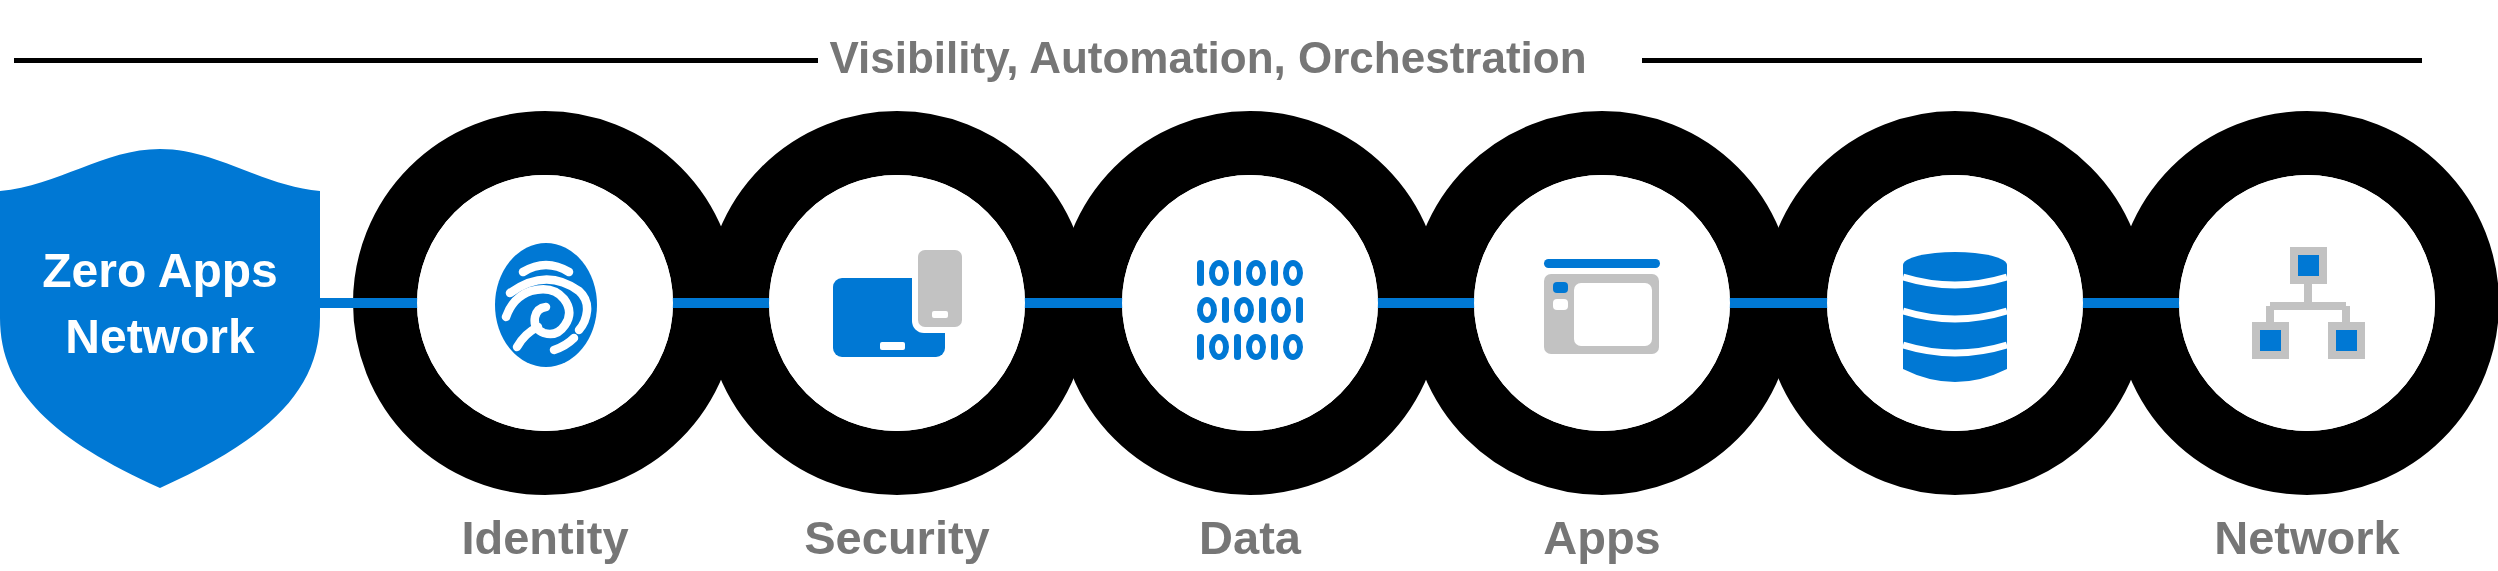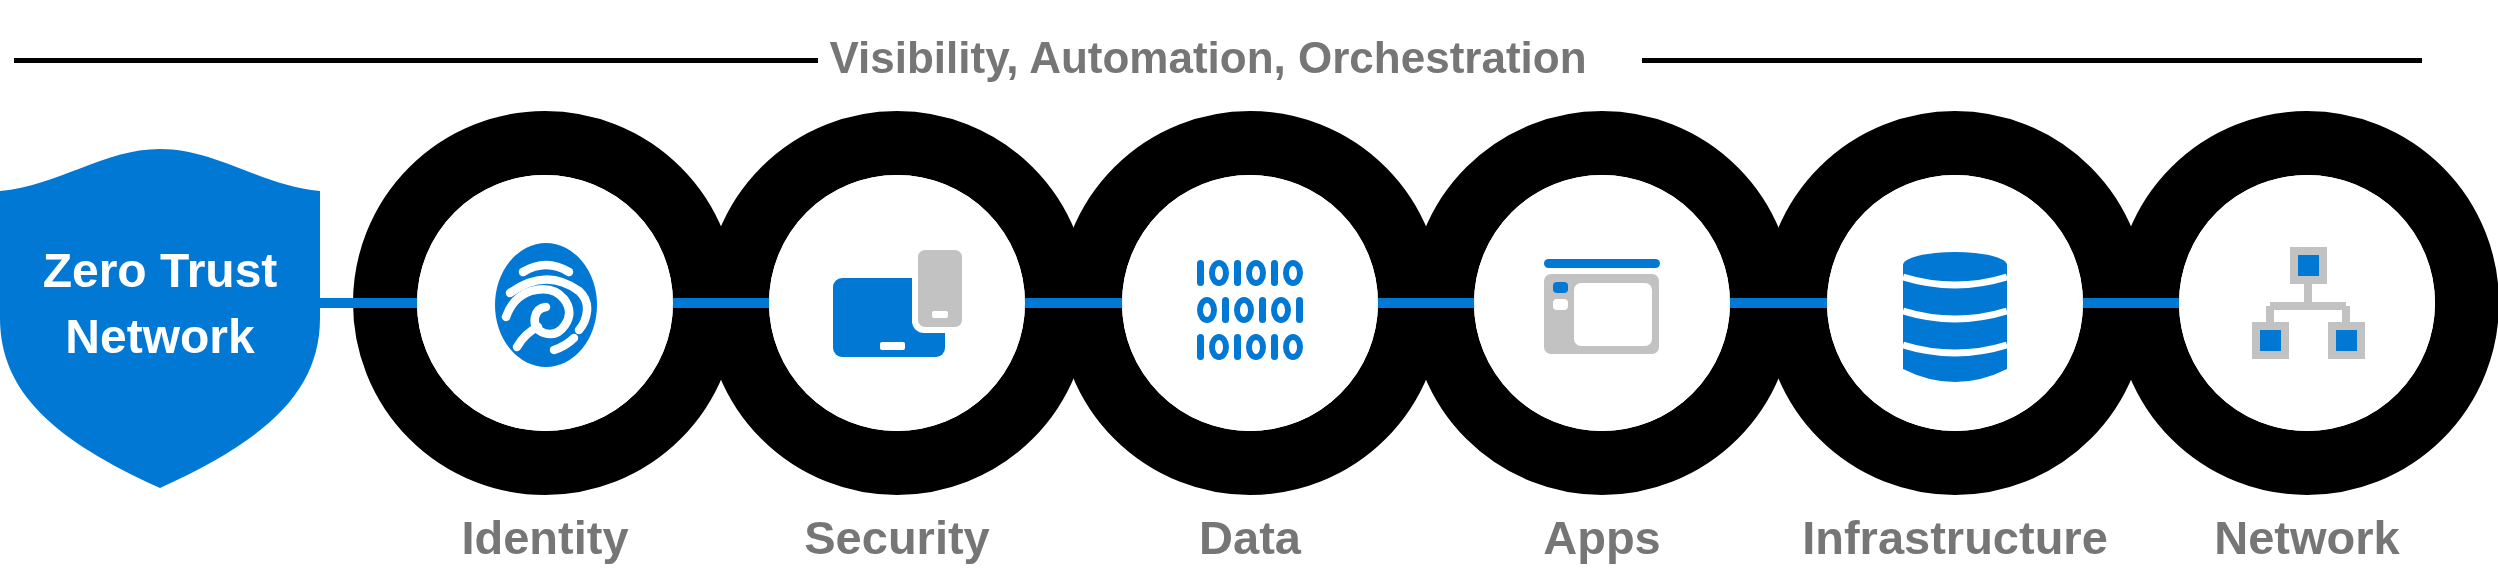--- a/index.html
+++ b/index.html
@@ -129,21 +129,21 @@
       <path class="s-gray" d="M 0,-20 L 0,3 M -38,3 L 38,3 M -38,3 L -38,20 M 38,3 L 38,20"></path>
       <rect class="net-square" x="-14" y="-52" width="29" height="29"></rect>
       <rect class="net-square" x="-52" y="23" width="29" height="29"></rect>
       <rect class="net-square" x="24" y="23" width="29" height="29"></rect>
     </g>
   </svg>
 
   <div class="title">Visibility, Automation, Orchestration</div>
 
   <div class="shield-label">
-    <div>Zero Trust</div>
+    <div>Zero Apps</div>
     <div>Network</div>
   </div>
 
   <div class="binary-rows">
     <div class="binary-row">
         <span class="bit1"></span>
         <span class="bit0"></span>
         <span class="bit1"></span>
         <span class="bit0"></span>
         <span class="bit1"></span>
@@ -164,16 +164,15 @@
         <span class="bit0"></span>
         <span class="bit1"></span>
         <span class="bit0"></span>
       </div>
   </div>
 
   <div class="node-label n0">Identity</div>
   <div class="node-label n1">Security</div>
   <div class="node-label n2">Data</div>
   <div class="node-label n3">Apps</div>
-  <div class="node-label n4">Infrastructure</div>
   <div class="node-label n5">Network</div>
 
 </div>
 
 </body></html>

